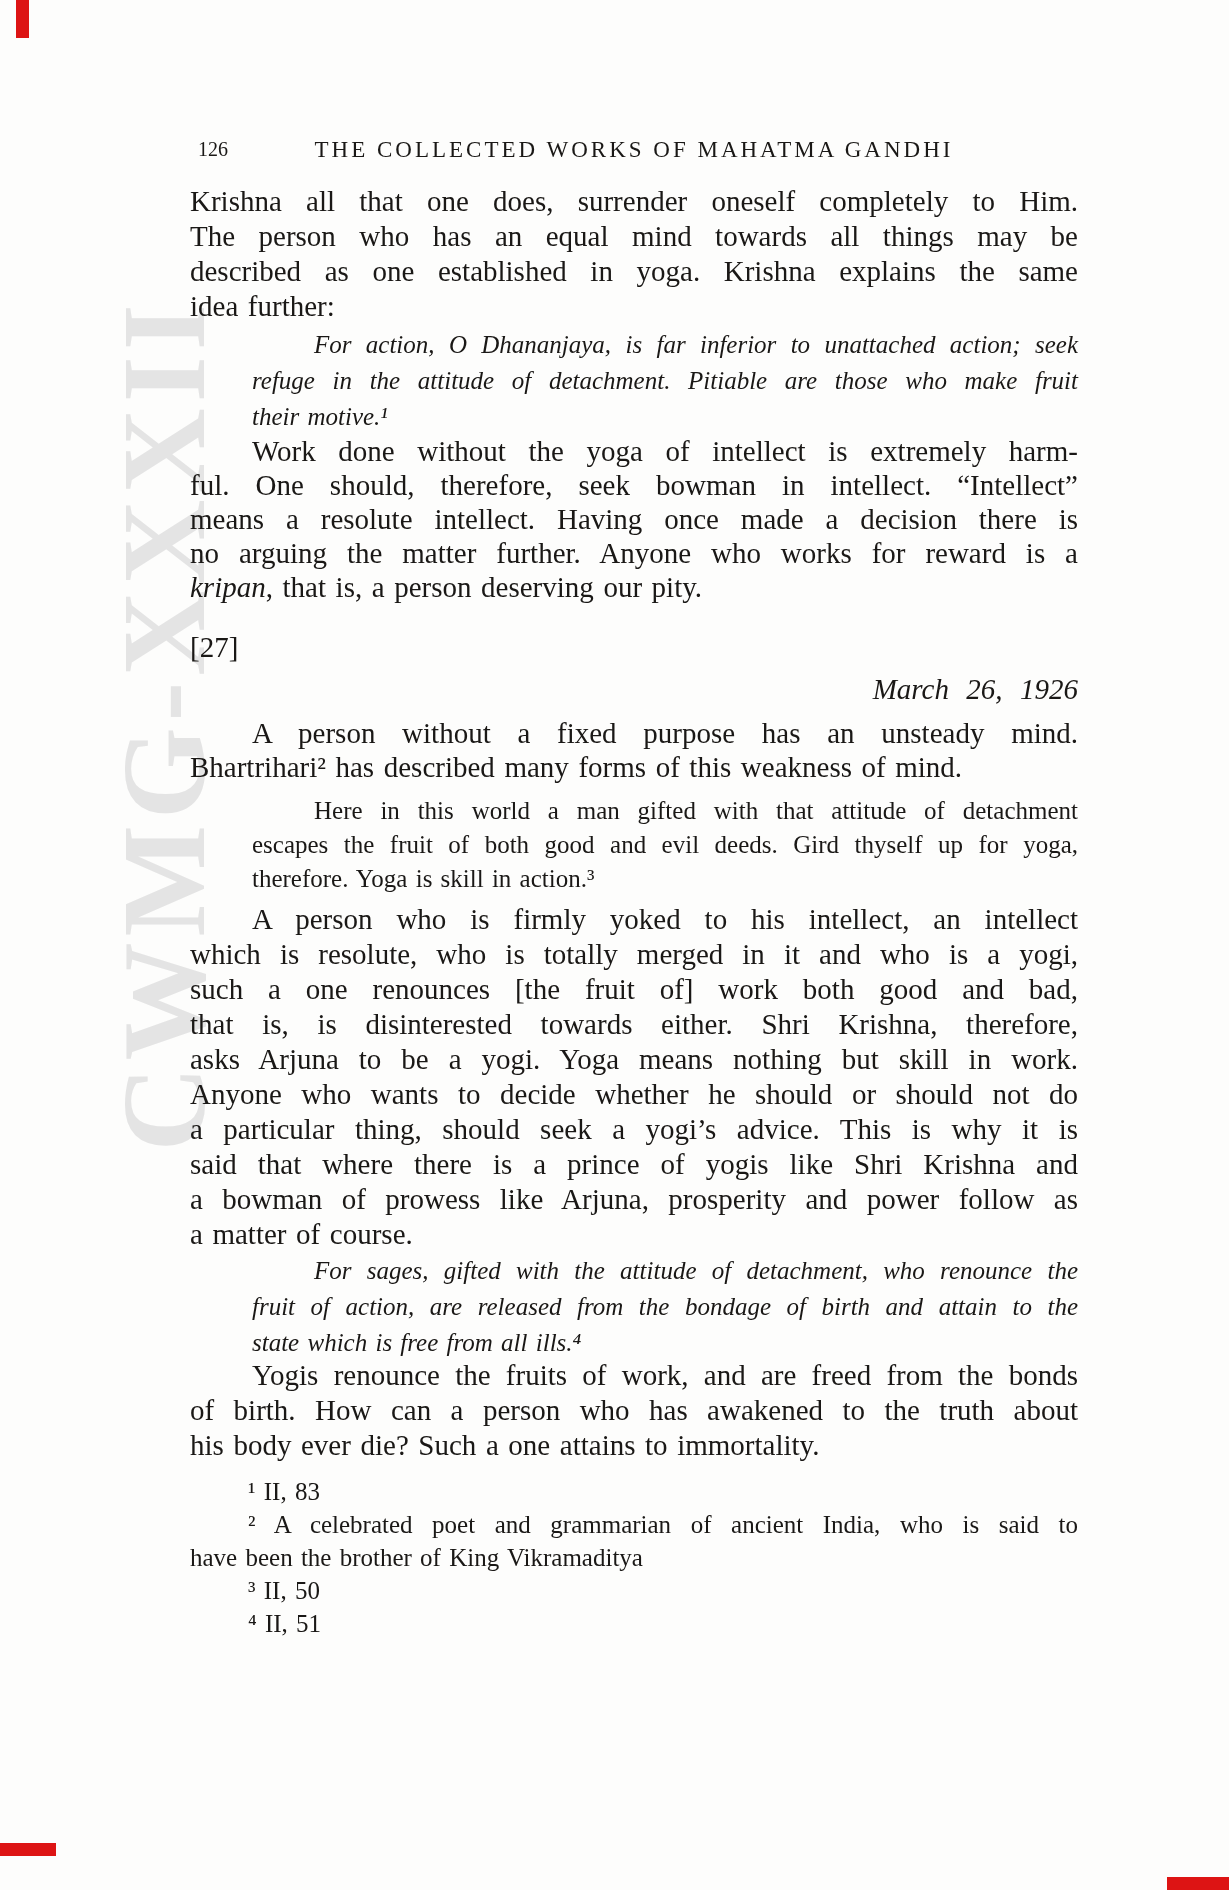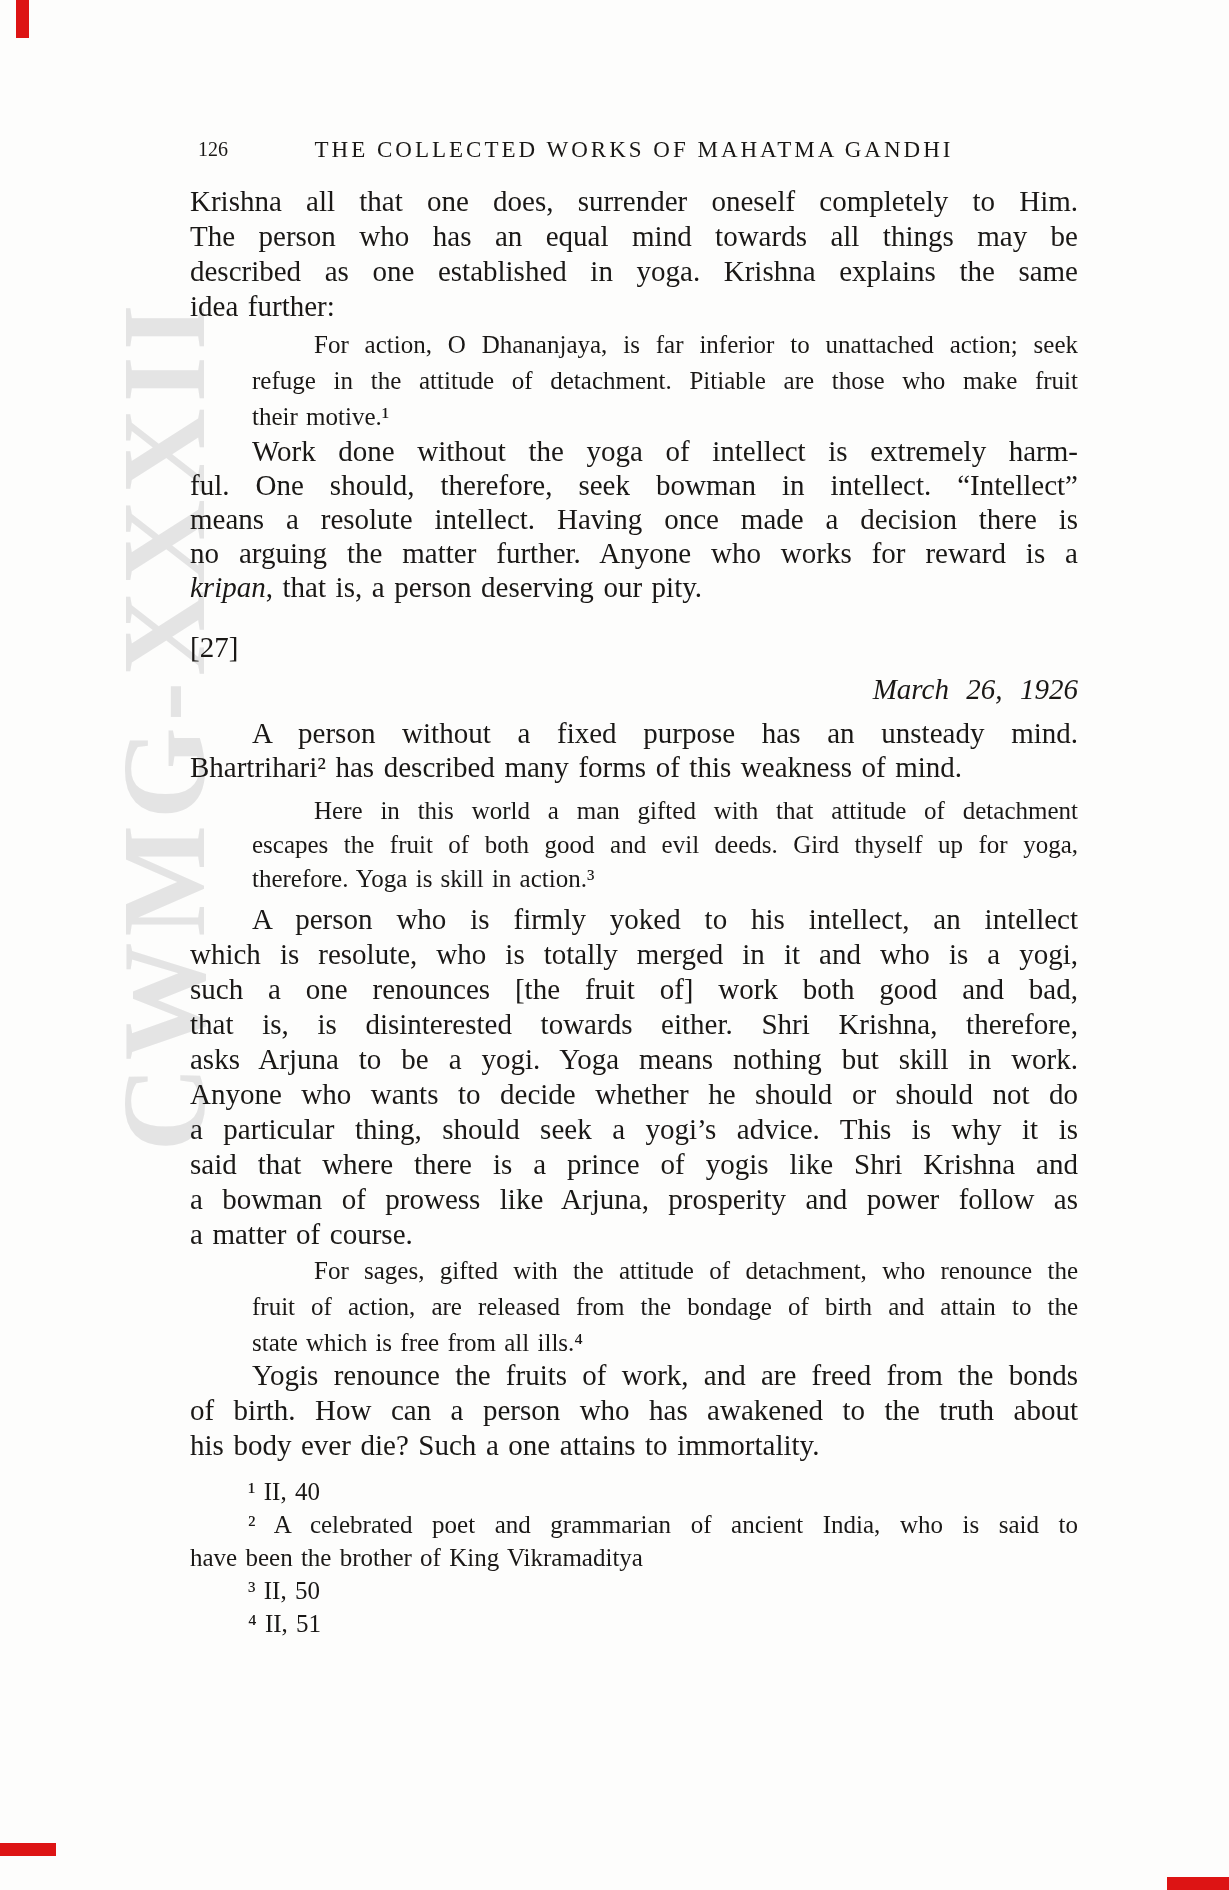--- a/index.html
+++ b/index.html
@@ -54,21 +54,21 @@
   }
   .line.last{
     text-align:left;
     text-align-last:left;
   }
   .ind{text-indent:62px;}
   .ind-fn{text-indent:58px;}
 
   .body-txt{font-size:29px;line-height:35px;}
   .body-txt-c{font-size:29px;line-height:34px;}
-  .quote-txt{font-size:25px;line-height:36px;}
+  .quote-txt{font-size:25px;line-height:36px;font-style:italic;}
   .quote-txt-c{font-size:25px;line-height:34px;}
   .fn-txt{font-size:25px;line-height:33px;}
 
   .section-no{position:absolute;left:190px;top:630px;width:888px;
     text-align:left;font-size:29px;line-height:35px;}
   .dateline{position:absolute;left:190px;top:672px;width:888px;
     text-align:right;font-style:italic;font-size:29px;line-height:35px;
     word-spacing:0.35em;}
   .it{font-style:italic;}
 </style>
@@ -143,20 +143,20 @@
     <div class="line last">state which is free from all ills.⁴</div>
   </div>
 
   <div class="block body-txt" style="top:1358px">
     <div class="line ind">Yogis renounce the fruits of work, and are freed from the bonds</div>
     <div class="line">of birth.  How can a person who has awakened to the truth about</div>
     <div class="line last">his body ever die?  Such a one attains to immortality.</div>
   </div>
 
   <div class="block fn-txt" style="top:1475px">
-    <div class="line last ind-fn">¹ II, 40</div>
+    <div class="line last ind-fn">¹ II, 83</div>
     <div class="line ind-fn">² A celebrated poet and grammarian of ancient India, who is said to</div>
     <div class="line last">have been the brother of King Vikramaditya</div>
     <div class="line last ind-fn">³ II, 50</div>
     <div class="line last ind-fn">⁴ II, 51</div>
   </div>
 
 </div>
 
 </body></html>

